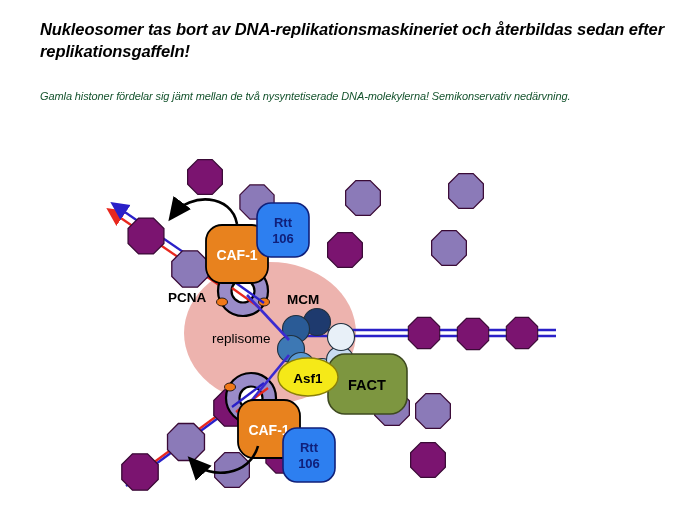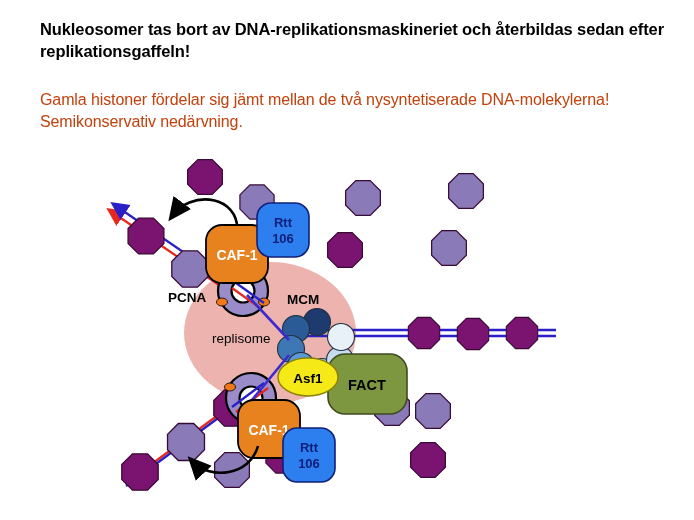--- a/index.html
+++ b/index.html
@@ -4,27 +4,27 @@
 <style>
   html,body{margin:0;padding:0;}
   body{
     width:694px;height:520px;background:#ffffff;overflow:hidden;
     font-family:"Liberation Sans", sans-serif;
     position:relative;
   }
   #slide{position:absolute;inset:0;}
 
   
-  .text-block{position:absolute;left:40px;top:18px;width:630px;}
+  .text-block{position:absolute;left:40px;top:18px;width:630px;font-style:italic;}
   .headline{
     font-size:16.5px;font-weight:bold;color:#000000;
     line-height:1.35;letter-spacing:-0.1px;margin:0;
   }
   .subhead{
-    font-size:16px;font-weight:normal;color:#c2410c;
+    font-size:11px;font-weight:normal;color:#14532d;
     line-height:1.38;margin:0;padding-top:26px;letter-spacing:-0.1px;
   }
 
   
   #figure{position:absolute;left:0;top:150px;width:694px;height:370px;}
   #figure svg{display:block;}
 
   .lbl{
     font-family:"Liberation Sans", sans-serif;
     font-weight:bold;

